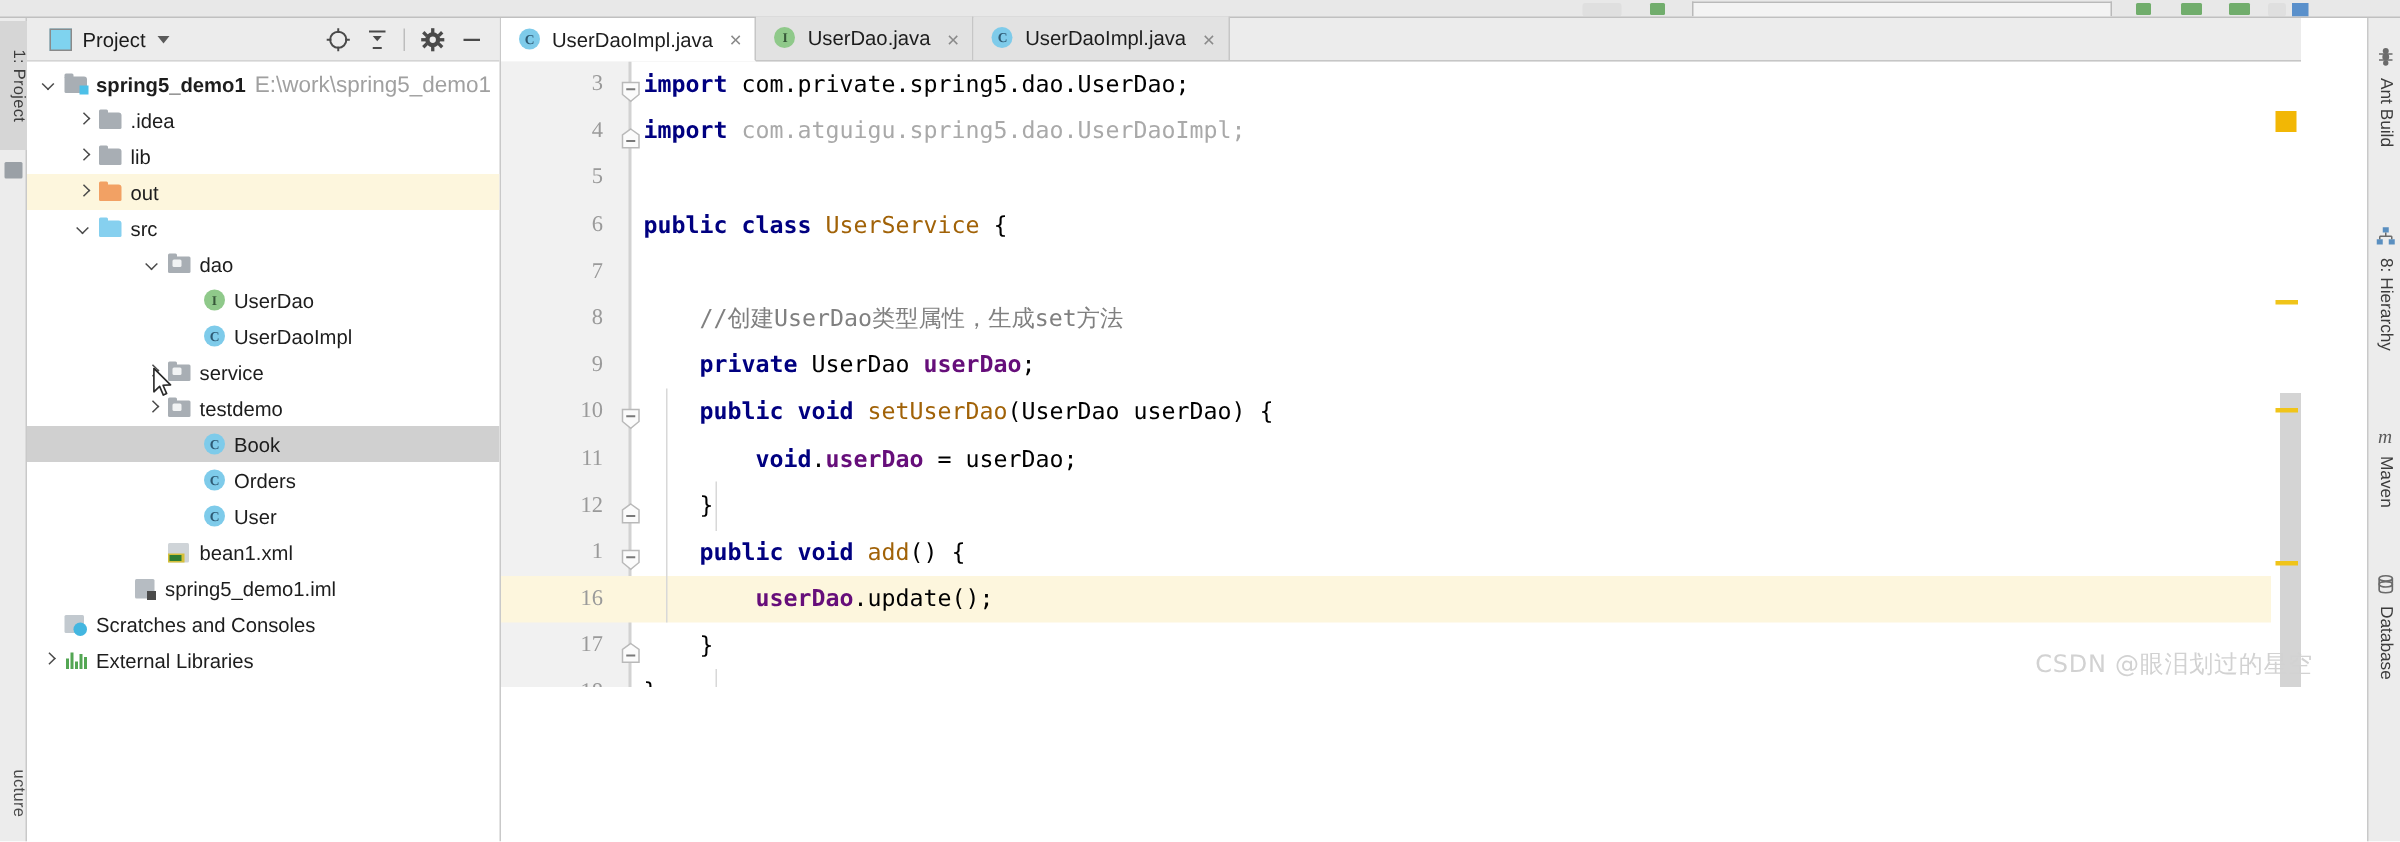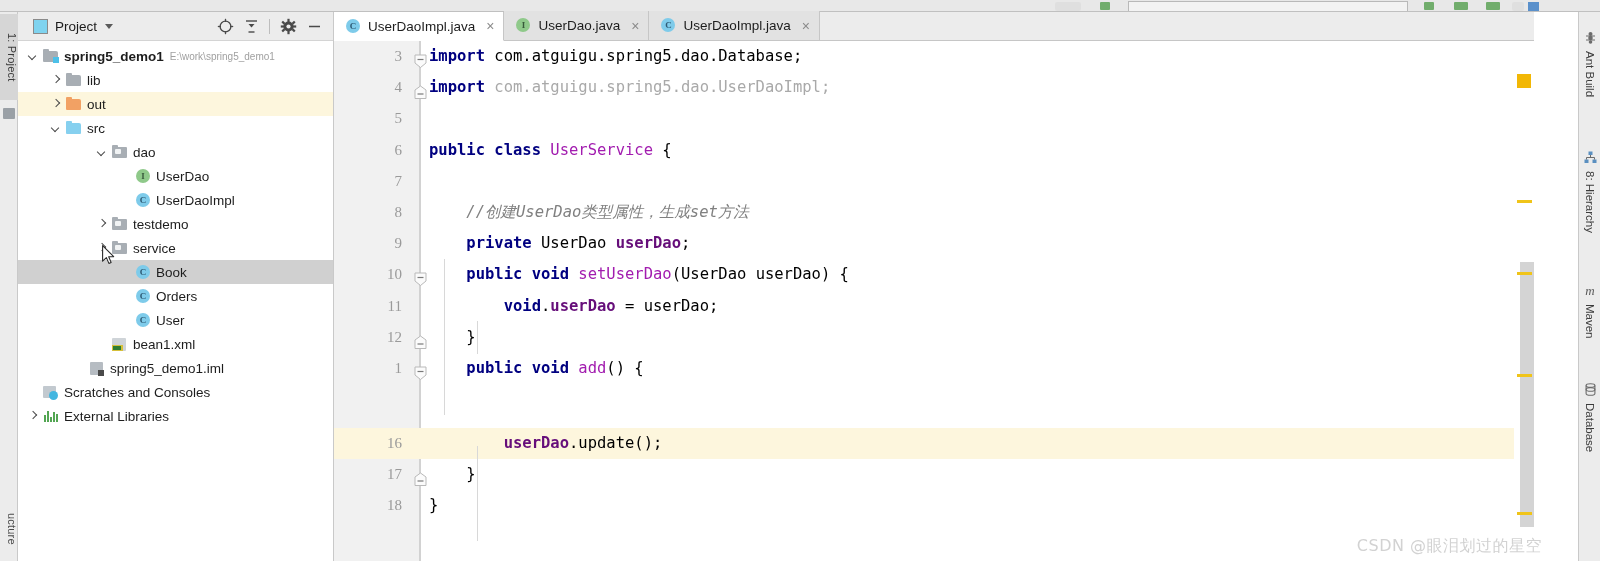--- a/index.html
+++ b/index.html
@@ -4,21 +4,21 @@
 <style>
   * { box-sizing: border-box; margin: 0; padding: 0; }
   html, body {
     width: 1600px; height: 561px;
     overflow: hidden;
     background: #ffffff;
     font-family: "Liberation Sans", sans-serif;
     font-size: 13px;
     color: #000;
   }
-  #app { position: relative; width: 1600px; height: 561px; }
+  #app { position: relative; width: 1600px; height: 458px; }
 
   
   .top-strip {
     position: absolute; left: 0; top: 0; width: 1600px; height: 12px;
     background: #e8e8e8; border-bottom: 1px solid #c0c0c0;
     overflow: hidden;
   }
   .top-strip .tb-ghost {
     position: absolute; bottom: 0px; height: 9px;
     background: #d7d7d7; opacity: .55; border-radius: 2px;
@@ -123,21 +123,21 @@
   .xml::after { content: ""; position: absolute; left: 0; bottom: 0; width: 11px; height: 6px; background: #d6c03a; }
   .xml::before { content: ""; position: absolute; left: 1px; bottom: 1px; width: 8px; height: 4px; background: #2e7d32; z-index: 2; }
   .iml { position: absolute; left: 2px; top: 2px; width: 13px; height: 13px; background: #b6bcc2; border-radius: 1px; }
   .iml::after { content: ""; position: absolute; right: -1px; bottom: -1px; width: 6px; height: 6px; background: #4a4a4a; }
   .libs { position: absolute; left: 2px; top: 3px; width: 14px; height: 11px; display: flex; gap: 1px; align-items: flex-end; }
   .libs i { display: block; width: 2px; background: #53a653; }
   .scr { position: absolute; left: 1px; top: 2px; width: 13px; height: 12px; background: #c2c9cf; border-radius: 1px; }
   .scr::after { content: ""; position: absolute; right: -2px; bottom: -2px; width: 9px; height: 9px; background: #43b6e0; border-radius: 50%; }
   .node .lbl { padding-right: 6px; }
   .node .bold { font-weight: bold; }
-  .node .path { color: #a0a0a0; font-size: 10px; }
+  .node .path { color: #a0a0a0; font-size: 15px; }
 
   .mouse-cursor { position: absolute; left: 84px; top: 233px; width: 14px; height: 20px; }
 
   
   .editor { position: absolute; left: 334px; top: 12px; right: 66px; bottom: 0; background: #fff; }
   .tabbar { position: relative; height: 29px; background: #ececec; border-bottom: 1px solid #c6c6c6; display: flex; align-items: flex-end; }
   .tab {
     height: 29px; display: flex; align-items: center; padding: 0 9px 0 12px;
     font-size: 13.5px; color: #1d1d1d; background: #e2e2e2;
     border-right: 1px solid #c6c6c6; gap: 7px; white-space: nowrap;
@@ -151,37 +151,37 @@
     position: absolute; left: 0; top: 0; width: 86px; height: 100%;
     background: #f1f1f1; border-right: 1px solid #d2d2d2;
   }
   .fold-line { position: absolute; left: 86px; top: 0; width: 1px; height: 100%; background: #d2d2d2; }
 
   .lines { position: absolute; left: 0; top: 0; right: 0; bottom: 0; }
   .line {
     position: relative; height: 31.2px; line-height: 31.2px;
     font-family: "DejaVu Sans Mono", monospace; font-size: 15.5px;
   }
-  .line.caret { background: #fdf6dd; margin-top: 44px; }
+  .line.caret { background: #fdf6dd; }
   .ln {
     position: absolute; left: 0; top: 0; width: 68px; text-align: right;
     color: #9a9a9a; font-family: "Liberation Serif", serif; font-size: 15px;
   }
   .fold {
     position: absolute; left: 79px; top: 8px; width: 15px; height: 15px;
   }
   .code {
     position: absolute; left: 95px; top: 0; white-space: pre;
     color: #000;
   }
   .kw { color: #000080; font-weight: bold; }
-  .id { color: #a21caf; }
+  .id { color: #a16207; }
   .fld { color: #660e7a; font-weight: bold; }
   .str { color: #008000; font-weight: bold; }
-  .cmt { color: #808080; font-style: italic; }
+  .cmt { color: #808080; }
   .stat { color: #660e7a; font-weight: bold; font-style: italic; }
   .dim { color: #a9a9a9; }
   .indent-guide { position: absolute; width: 1px; background: #d8d8d8; }
 
   
   .markbar { position: absolute; right: 0; top: 29px; width: 20px; bottom: 0; background: #fff; }
   .warn-sq { position: absolute; right: 3px; top: 4px; width: 14px; height: 14px; background: #f2b705; }
   .sb-track { position: absolute; right: 0; top: 62px; width: 18px; bottom: 0; }
   .sb-thumb { position: absolute; right: 0; top: 130px; width: 14px; height: 265px; background: #d4d4d4; }
   .mark { position: absolute; right: 2px; width: 15px; height: 3px; background: #f0c419; }
@@ -287,20 +287,28 @@
           </span>
           <span class="lbl bold">spring5_demo1</span>
           <span class="path">E:\work\spring5_demo1</span>
         </div>
         <div class="node">
           <span style="display:inline-block;width:31px;flex:0 0 31px"></span>
           <span class="arrow r"></span>
           <span class="ico">
             <span class="folder"></span>
           </span>
+          <span class="lbl">.idea</span>
+        </div>
+        <div class="node">
+          <span style="display:inline-block;width:31px;flex:0 0 31px"></span>
+          <span class="arrow r"></span>
+          <span class="ico">
+            <span class="folder"></span>
+          </span>
           <span class="lbl">lib</span>
         </div>
         <div class="node hl">
           <span style="display:inline-block;width:31px;flex:0 0 31px"></span>
           <span class="arrow r"></span>
           <span class="ico">
             <span class="folder orange"></span>
           </span>
           <span class="lbl">out</span>
         </div>
@@ -335,29 +343,29 @@
             <span class="cls">C</span>
           </span>
           <span class="lbl">UserDaoImpl</span>
         </div>
         <div class="node">
           <span style="display:inline-block;width:77px;flex:0 0 77px"></span>
           <span class="arrow r"></span>
           <span class="ico">
             <span class="pkg"></span>
           </span>
-          <span class="lbl">testdemo</span>
+          <span class="lbl">service</span>
         </div>
         <div class="node">
           <span style="display:inline-block;width:77px;flex:0 0 77px"></span>
           <span class="arrow r"></span>
           <span class="ico">
             <span class="pkg"></span>
           </span>
-          <span class="lbl">service</span>
+          <span class="lbl">testdemo</span>
         </div>
         <div class="node sel">
           <span style="display:inline-block;width:100px;flex:0 0 100px"></span>
           <span class="arrow"></span>
           <span class="ico">
             <span class="cls">C</span>
           </span>
           <span class="lbl">Book</span>
         </div>
         <div class="node">
@@ -448,21 +456,21 @@
     <div class="code-wrap">
       <div class="gutter"></div>
       <div class="fold-line"></div>
       <div class="lines" id="lines">
           <div class="line">
             <span class="ln">3</span>
             <span class="fold"><svg width="15" height="15" viewBox="0 0 15 15">
                 <path d="M2 1 H13 V9 L7.5 13.5 L2 9 Z" fill="#fbfbfb" stroke="#b9b9b9" stroke-width="1"></path>
                 <line x1="4.5" y1="5.5" x2="10.5" y2="5.5" stroke="#7a7a7a" stroke-width="1.2"></line>
               </svg></span>
-            <span class="code"><span class="kw">import </span><span class="">com.atguigu.spring5.dao.Database;</span></span>
+            <span class="code"><span class="kw">import </span><span class="">com.private.spring5.dao.UserDao;</span></span>
           </div>
           <div class="line">
             <span class="ln">4</span>
             <span class="fold"><svg width="15" height="15" viewBox="0 0 15 15">
                 <path d="M7.5 1 L13 5 V13.5 H2 V5 Z" fill="#fbfbfb" stroke="#b9b9b9" stroke-width="1"></path>
                 <line x1="4.5" y1="9" x2="10.5" y2="9" stroke="#7a7a7a" stroke-width="1.2"></line>
               </svg></span>
             <span class="code"><span class="kw">import </span><span class="dim">com.atguigu.spring5.dao.UserDaoImpl;</span></span>
           </div>
           <div class="line">

